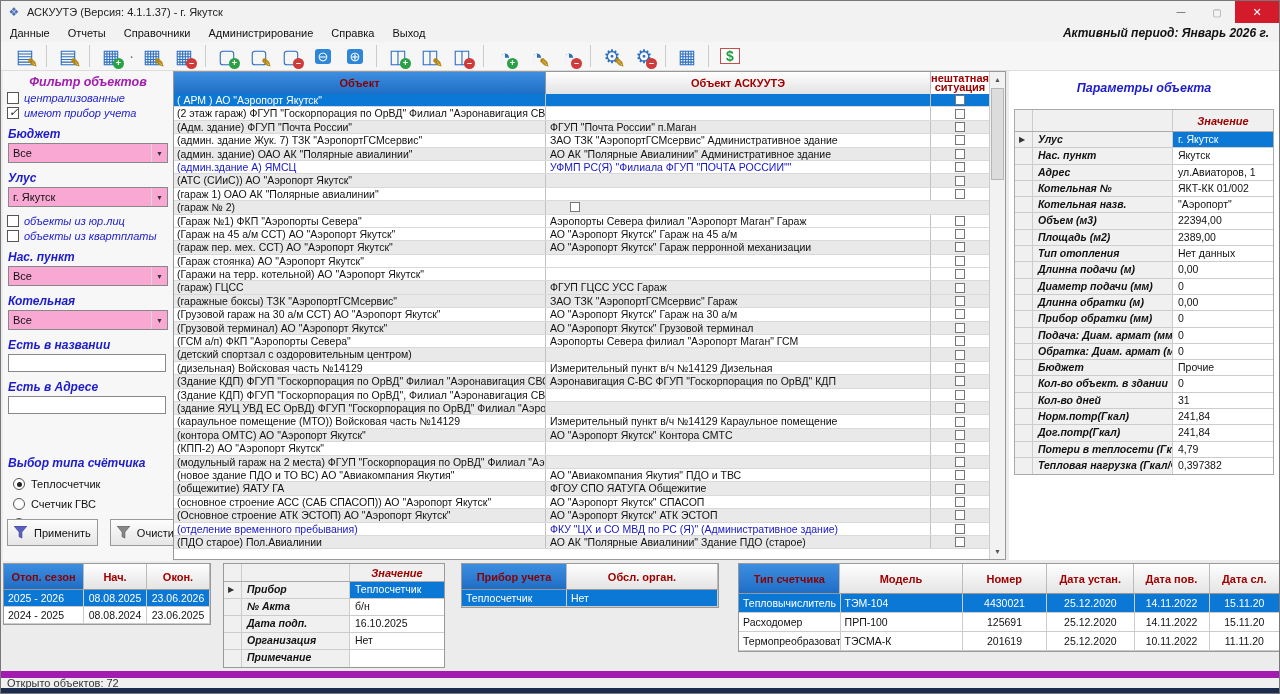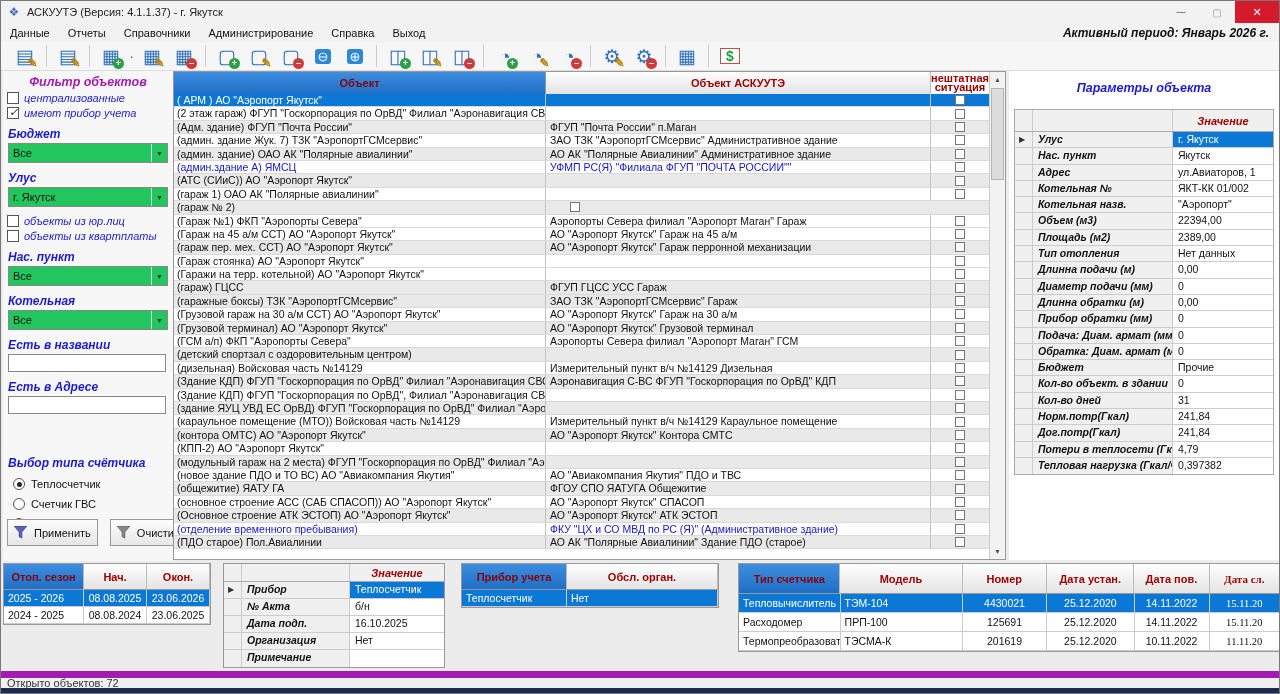--- a/index.html
+++ b/index.html
@@ -38,21 +38,21 @@
   .titem.sep{width:9px;} .titem.sep::before{content:"";width:1px;height:22px;background:#ccc;}
   .titem.dot{width:7px;} .titem.dot::before{content:"·";color:#666;font-size:14px;}
 
   
   .fpanel{position:absolute;left:2px;top:70px;width:170px;height:490px;background:#f7f7f7;}
   .ftitle{color:#a21caf;font-weight:bold;font-style:italic;text-align:center;font-size:12.5px;margin:4px 0 2px;}
   .cbrow{display:flex;align-items:center;margin:3px 4px;font-size:11px;color:#1c1ccd;font-style:italic;}
   .cb{width:12px;height:12px;border:1px solid #555;background:#fff;margin-right:5px;position:relative;flex:none;}
   .cbrow.checked .cb::before{content:"✓";position:absolute;top:-2px;left:1px;font-size:11px;color:#222;}
   .flabel{color:#1c1ccd;font-weight:bold;font-style:italic;font-size:12px;margin:8px 5px 2px;}
-  .combo{height:20px;border:1px solid #888;background:#22c55e;margin:0 5px;display:flex;align-items:center;font-size:11px;padding-left:4px;color:#111;}
+  .combo{height:20px;border:1px solid #888;background:#f9a8d4;margin:0 5px;display:flex;align-items:center;font-size:11px;padding-left:4px;color:#111;}
   .carr{margin-left:auto;width:16px;height:100%;display:flex;align-items:center;justify-content:center;border-left:1px solid #d8d8d8;}
   .carr::before{content:"▼";font-size:7px;color:#333;}
   .tinput{height:18px;border:1px solid #888;background:#fff;margin:1px 5px;width:158px;font-size:11px;display:block;}
   .rrow{display:flex;align-items:center;margin:8px 10px;font-size:11px;color:#111;}
   .rb{width:12px;height:12px;border:1px solid #555;border-radius:50%;margin-right:6px;position:relative;background:#fff;flex:none;}
   .rrow.checked .rb::before{content:"";position:absolute;left:3px;top:3px;width:5px;height:5px;border-radius:50%;background:#222;}
   .fbtns{position:absolute;left:4px;right:2px;top:448px;display:flex;gap:12px;}
   .fbtn{flex:1;height:27px;border:1px solid #999;background:linear-gradient(#fdfdfd,#e6e6e6);
     display:flex;align-items:center;justify-content:center;font-size:11px;gap:7px;color:#111;}
   .mt40{margin-top:42px;}
@@ -117,21 +117,21 @@
   .dparams{left:222px;top:562px;width:222px;}
   .dparams .phead{height:18px;} .dparams .prow{height:17px;}
   .dparams .pl{width:108px;} .dparams .phead .pl{width:108px;}
   
   .dtable{left:460px;top:562px;width:258px;}
   .dtable .h{height:26px;} .dtable .d{height:17px;}
   .dc1{width:105px;} .dc2{width:151px;}
   
   .counters{left:737px;top:562px;width:543px;overflow:hidden;}
   .counters .h{height:30px;} .counters .d{height:19px;}
-  .cc1{width:108px;} .cc2{width:130px;} .cc3{width:90px;} .cc4{width:93px;} .cc5{width:80px;} .cc6{width:75px;font-family:Liberation Serif, serif;}
+  .cc1{width:108px;} .cc2{width:130px;} .cc3{width:90px;} .cc4{width:93px;} .cc5{width:80px;} .cc6{width:75px;}
 
   
   .statusbar{position:absolute;left:0;top:670px;width:1280px;height:17px;background:#f0f0f0;
     border-top:7px solid #a21caf;font-size:11px;display:flex;align-items:center;padding-left:6px;color:#333;}
   .bstrip{position:absolute;left:0;top:687px;width:1280px;height:7px;background:#1d2b4f;}
 
   .funnel{width:13px;height:13px;flex:none;}
 </style>
 </head>
 <body>

